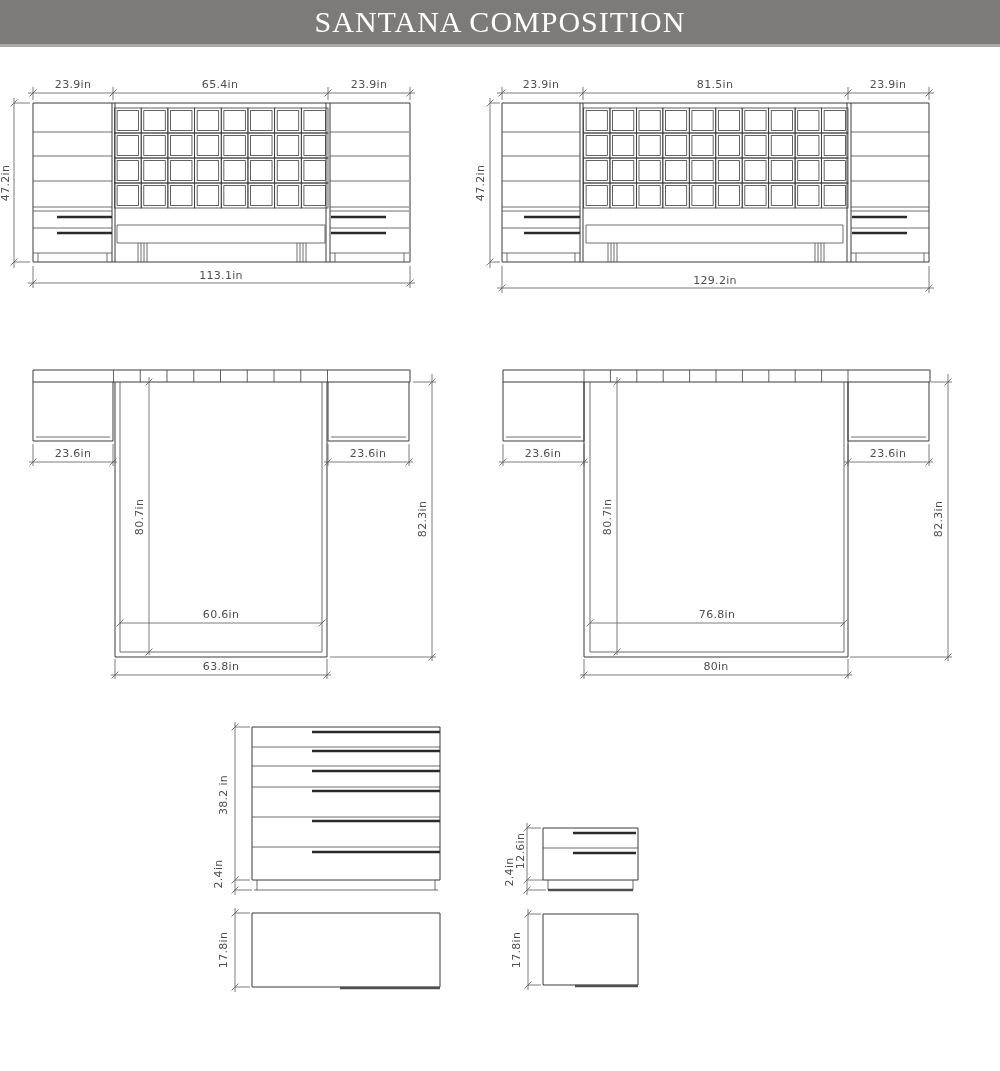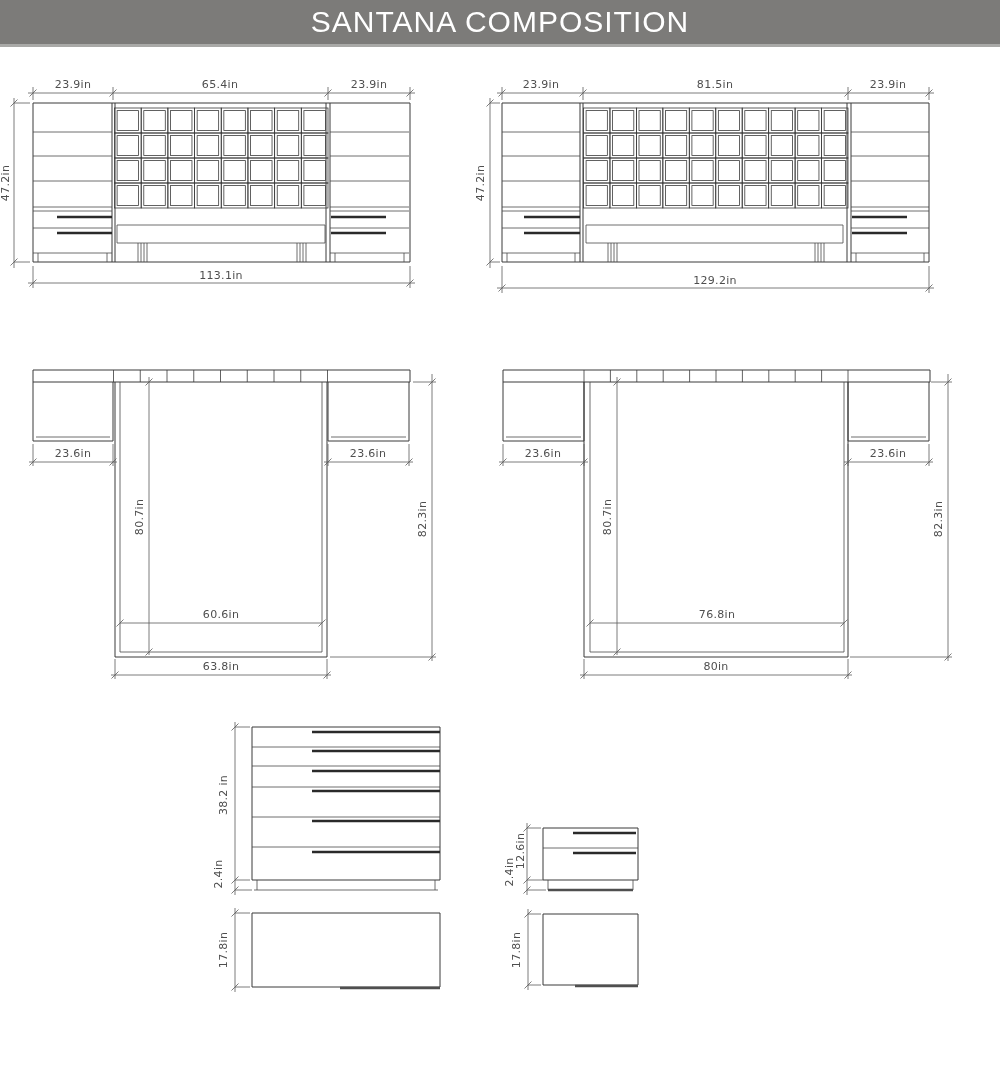--- a/index.html
+++ b/index.html
@@ -1,19 +1,19 @@
 <!DOCTYPE html>
 <html><head>
 <meta charset="utf-8">
 <style>
   html,body{margin:0;padding:0;background:#ffffff;}
   .page{position:relative;width:1000px;height:1071px;background:#fff;overflow:hidden;
         font-family:"Liberation Sans",sans-serif;}
   .header{position:absolute;left:0;top:0;width:1000px;height:44px;background:#7c7b79;
-          border-bottom:3px solid #a9a9a7;display:flex;align-items:center;justify-content:center;}
+          border-bottom:3px solid #a9a9a7;display:flex;align-items:center;justify-content:center;font-family:Liberation Serif, serif;}
   .header span{color:#ffffff;font-size:30px;letter-spacing:1px;font-weight:400;}
   svg{position:absolute;left:0;top:0;}
   .ln{stroke:#3a3a3a;stroke-width:1;fill:none;}
   .thin{stroke:#4a4a4a;stroke-width:.8;fill:none;}
   .handle{stroke:#2a2a2a;stroke-width:2.4;fill:none;}
   .thick{stroke:#4f4f4f;stroke-width:2.6;fill:none;}
   .dim{stroke:#5c5c5c;stroke-width:.8;fill:none;}
   .grid rect{fill:none;stroke:#3b3b3b;stroke-width:.8;}
   .slats line{stroke:#3b3b3b;stroke-width:.8;}
   text{font-family:"DejaVu Sans",sans-serif;font-size:11px;fill:#4e4e4e;letter-spacing:.3px;}

